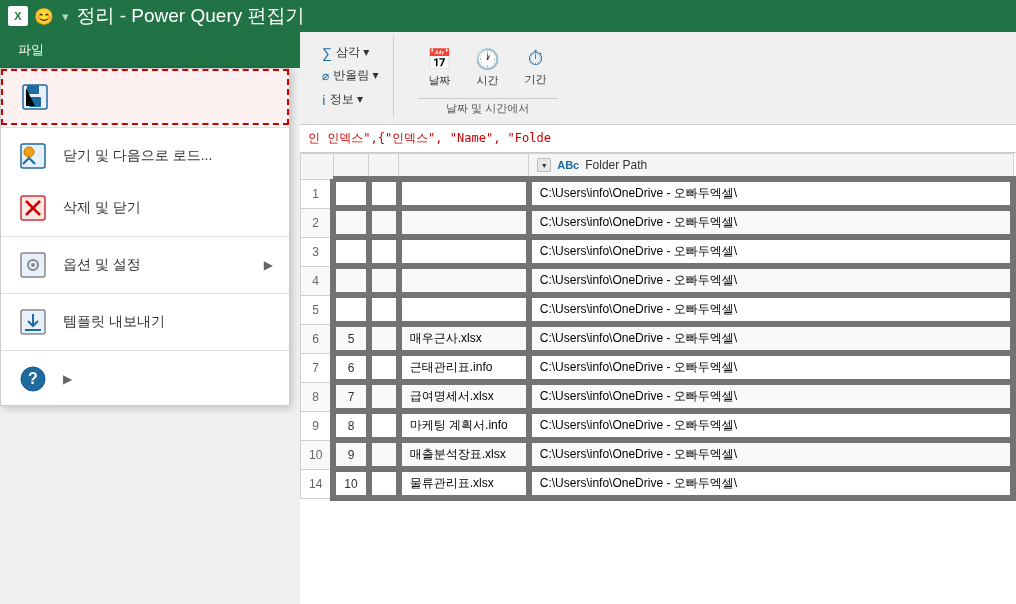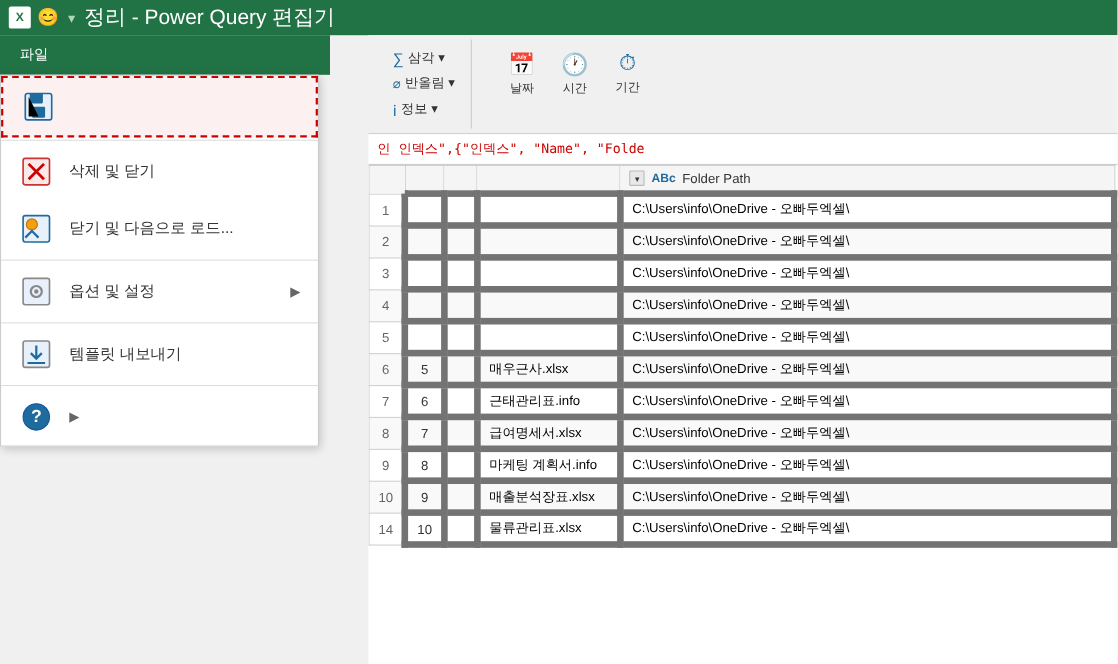--- a/index.html
+++ b/index.html
@@ -45,21 +45,20 @@
     .title-bar .title-text {
       color: white;
       font-size: 19px;
     }
 
     
     .main-container {
       display: flex;
       height: calc(604px - 32px);
       position: relative;
-      padding-left: 35px;
     }
 
     
     .dropdown-overlay {
       position: absolute;
       left: 0;
       top: 0;
       width: 300px;
       height: 100%;
       z-index: 100;
@@ -294,37 +293,37 @@
             <path d="M5 5 L5 23 L14 23" stroke="none"></path>
           </svg>
         </div>
       </div>
 
       <hr class="menu-divider">
 
       <div class="menu-item">
         <div class="menu-icon">
           <svg width="28" height="28" viewBox="0 0 28 28">
+            <rect x="2" y="2" width="24" height="24" rx="2" fill="#e8f0fb" stroke="#1f6b9e" stroke-width="1.5"></rect>
+            <circle cx="10" cy="10" r="5" fill="#f0a010" stroke="#cc7000" stroke-width="1"></circle>
+            <path d="M4 22 L10 16 L16 22" stroke="#1f6b9e" stroke-width="2" fill="none"></path>
+          </svg>
+        </div>
+        <span class="menu-label">닫기 및 다음으로 로드...</span>
+      </div>
+
+      <div class="menu-item">
+        <div class="menu-icon">
+          <svg width="28" height="28" viewBox="0 0 28 28">
             <rect x="2" y="2" width="24" height="24" rx="2" fill="#fde8e8" stroke="#cc3333" stroke-width="1.5"></rect>
             <line x1="7" y1="7" x2="21" y2="21" stroke="#cc0000" stroke-width="2.5"></line>
             <line x1="21" y1="7" x2="7" y2="21" stroke="#cc0000" stroke-width="2.5"></line>
           </svg>
         </div>
         <span class="menu-label">삭제 및 닫기</span>
-      </div>
-
-      <div class="menu-item">
-        <div class="menu-icon">
-          <svg width="28" height="28" viewBox="0 0 28 28">
-            <rect x="2" y="2" width="24" height="24" rx="2" fill="#e8f0fb" stroke="#1f6b9e" stroke-width="1.5"></rect>
-            <circle cx="10" cy="10" r="5" fill="#f0a010" stroke="#cc7000" stroke-width="1"></circle>
-            <path d="M4 22 L10 16 L16 22" stroke="#1f6b9e" stroke-width="2" fill="none"></path>
-          </svg>
-        </div>
-        <span class="menu-label">닫기 및 다음으로 로드...</span>
       </div>
 
       <hr class="menu-divider">
 
       <div class="menu-item">
         <div class="menu-icon">
           <svg width="28" height="28" viewBox="0 0 28 28">
             <rect x="2" y="2" width="24" height="24" rx="2" fill="#e8f0fb" stroke="#888" stroke-width="1.5"></rect>
             <circle cx="14" cy="14" r="5" fill="none" stroke="#888" stroke-width="2"></circle>
             <circle cx="14" cy="14" r="2" fill="#888"></circle>
@@ -389,20 +388,21 @@
           </div>
           <div class="ribbon-btn">
             <span class="ribbon-btn-icon">🕐</span>
             <span>시간</span>
           </div>
           <div class="ribbon-btn">
             <span class="ribbon-btn-icon">⏱</span>
             <span>기간</span>
           </div>
         </div>
+        <div style="font-size:11px; color:#555; border-top:1px solid #ccc; padding-top:2px; width:100%; text-align:center;">날짜 및 시간에서</div>
       </div>
     </div>
 
     <div class="formula-bar">
       <span>인 인덱스",{"인덱스", "Name", "Folde</span>
     </div>
 
     <div class="table-container">
       <table>
         <thead>

